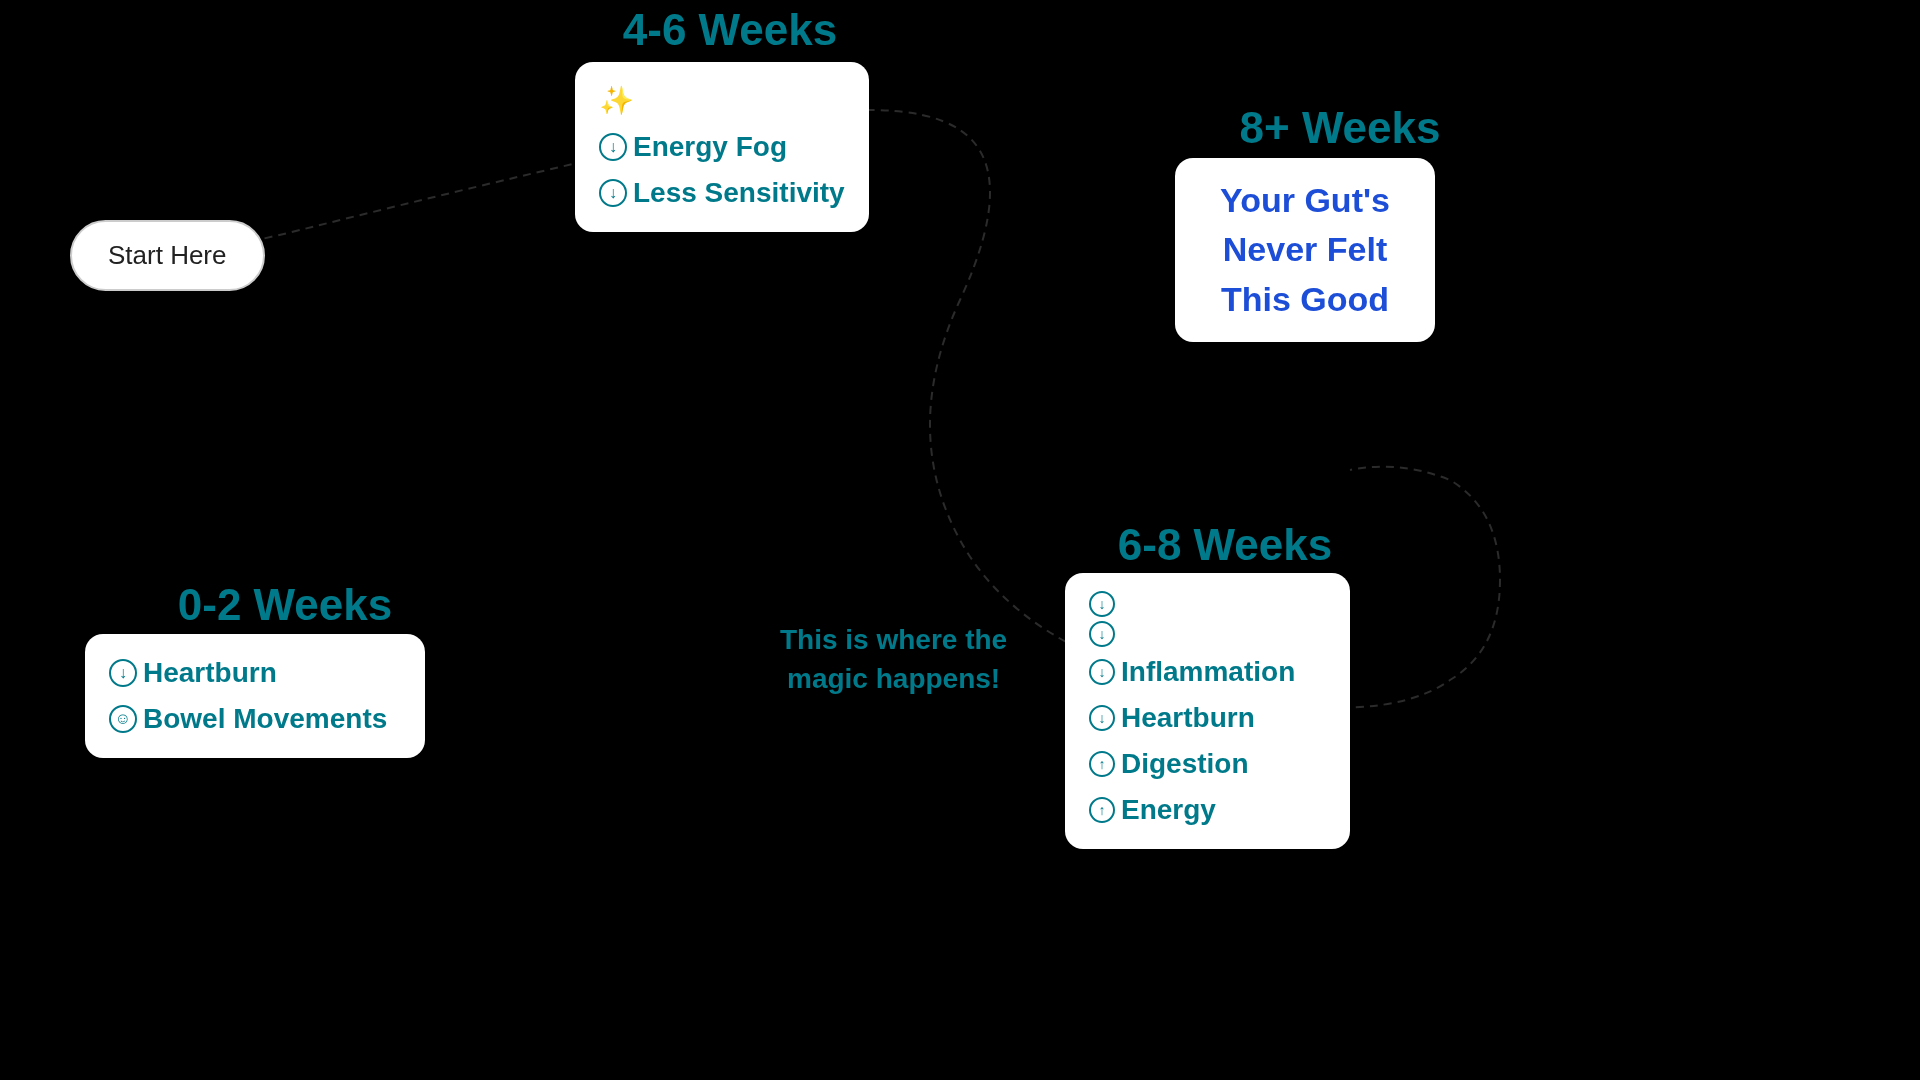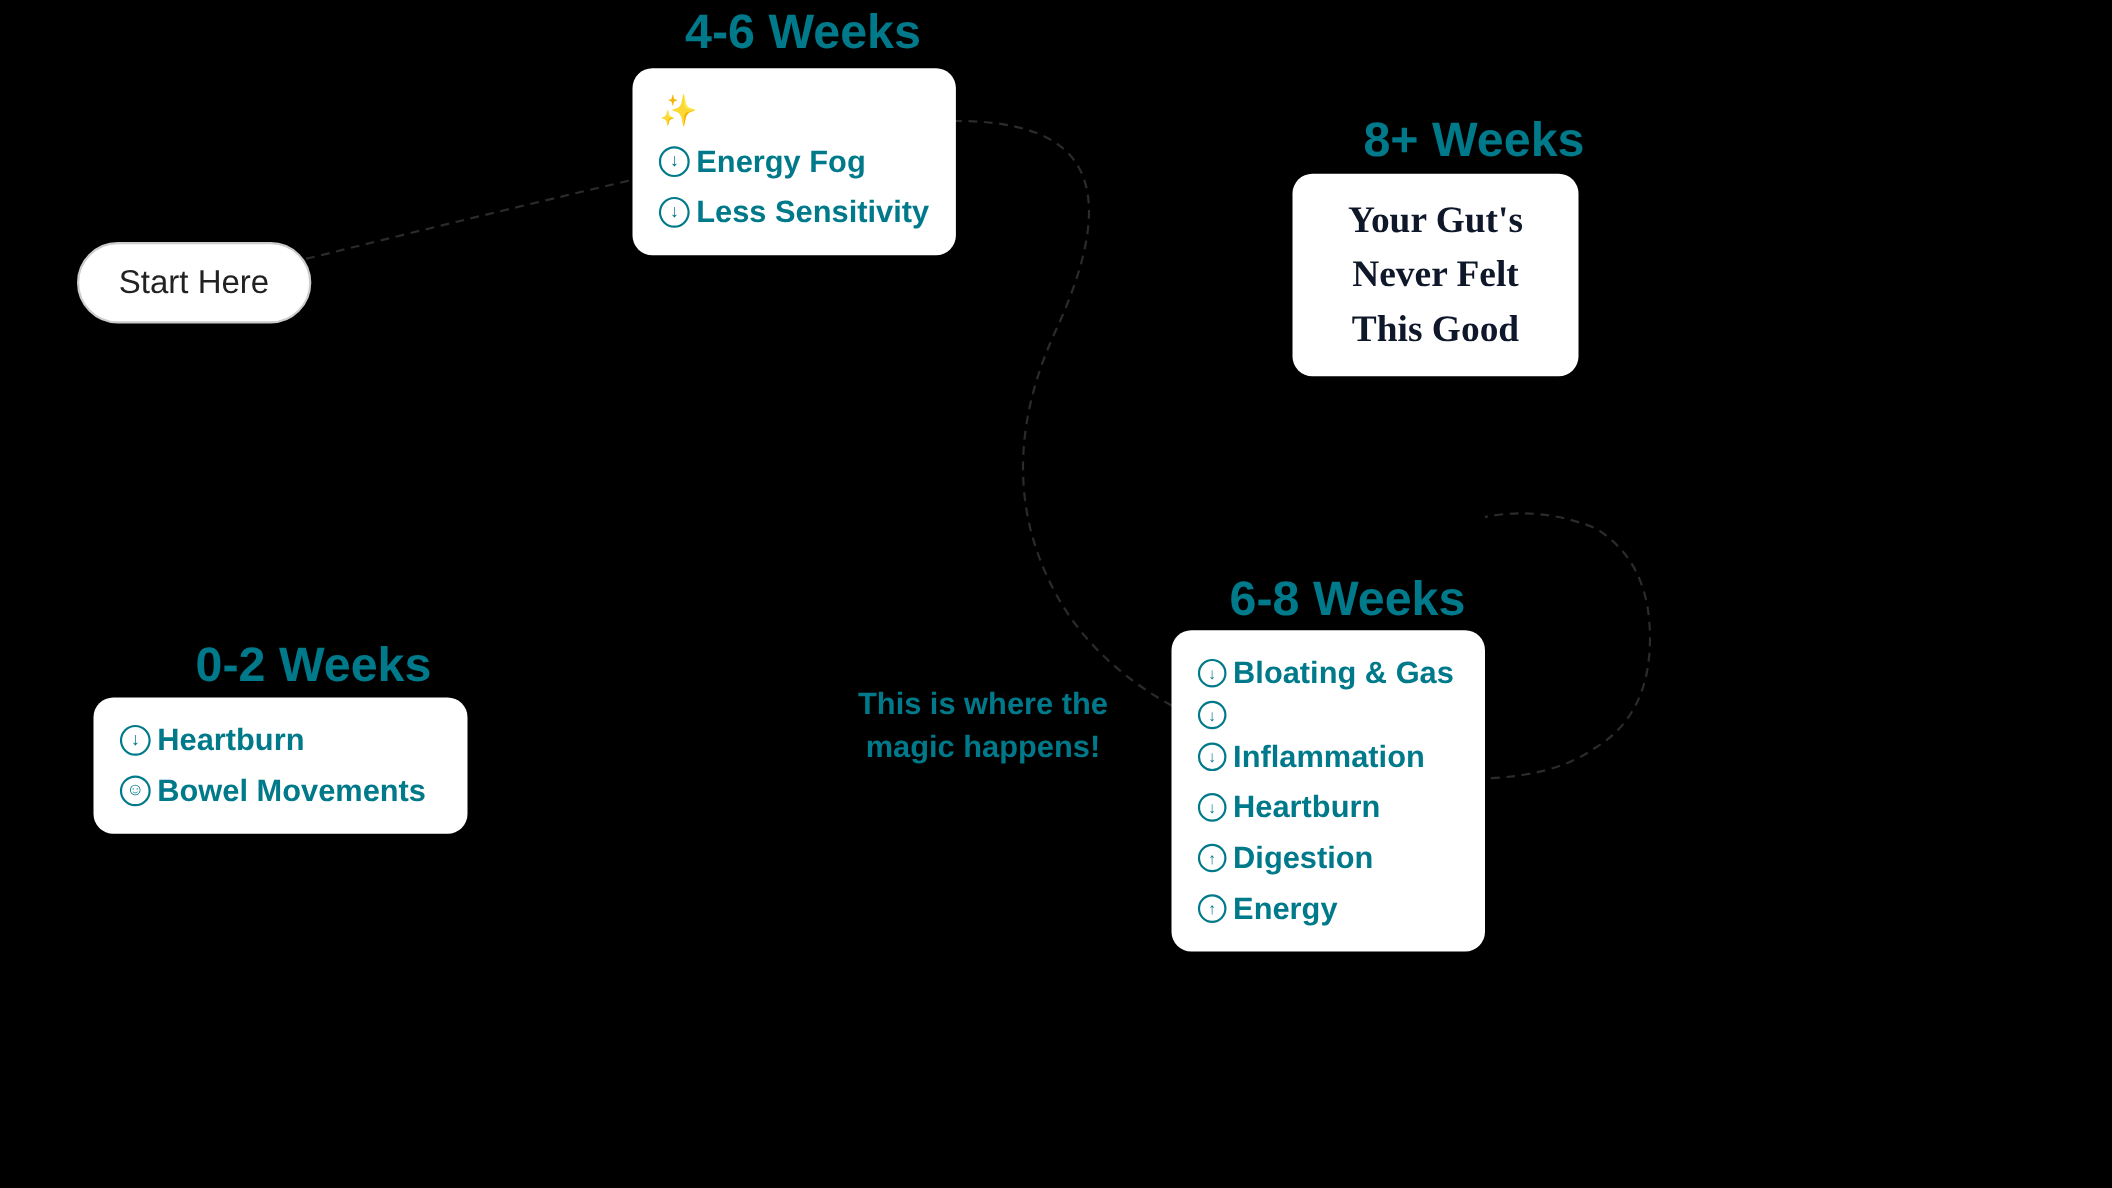--- a/index.html
+++ b/index.html
@@ -46,21 +46,21 @@
       text-align: center;
     }
 
     
     .start-here {
       position: absolute;
       background: #fff;
       border: 2.5px solid #ccc;
       border-radius: 40px;
       padding: 18px 36px;
-      font-size: 30px;
+      font-size: 26px;
       font-weight: 500;
       color: #222;
       top: 220px;
       left: 70px;
       cursor: pointer;
     }
 
     
     .magic-text {
       position: absolute;
@@ -122,21 +122,21 @@
     <div class="item">
       <span style="display:inline-flex;align-items:center;justify-content:center;width:28px;height:28px;border:2.5px solid #007a8a;border-radius:50%;font-size:16px;color:#007a8a;">↓</span>
       <span>Less Sensitivity</span>
     </div>
   </div>
 </div>
 
 <div class="section-label" style="top: 103px; left: 1180px; width: 320px;">8+ Weeks</div>
 
 <div class="card" style="top: 158px; left: 1175px; width: 260px; text-align: center;">
-  <div style="color:#0f172a; font-size:34px; font-weight:600; line-height:1.45;font-family:Liberation Serif, serif;">
+  <div style="color:#1d4ed8; font-size:34px; font-weight:600; line-height:1.45;">
     <div>Your Gut's</div>
     <div>Never Felt</div>
     <div>This Good</div>
   </div>
 </div>
 
 <button class="start-here">Start Here</button>
 
 <div class="section-label" style="top: 580px; left: 115px; width: 340px;">0-2 Weeks</div>
 
@@ -157,21 +157,20 @@
   <div>This is where the</div>
   <div>magic happens!</div>
 </div>
 
 <div class="section-label" style="top: 520px; left: 1065px; width: 320px;">6-8 Weeks</div>
 
 <div class="card" style="top: 573px; left: 1065px; min-width: 285px;">
   <div class="card-text">
     <div class="item">
       <span style="display:inline-flex;align-items:center;justify-content:center;width:26px;height:26px;border:2.5px solid #007a8a;border-radius:50%;font-size:14px;color:#007a8a;">↓</span>
-      <span>Bloating &amp; Gas</span>
     </div>
     <div class="item">
       <span style="display:inline-flex;align-items:center;justify-content:center;width:26px;height:26px;border:2.5px solid #007a8a;border-radius:50%;font-size:14px;color:#007a8a;">↓</span>
     </div>
     <div class="item">
       <span style="display:inline-flex;align-items:center;justify-content:center;width:26px;height:26px;border:2.5px solid #007a8a;border-radius:50%;font-size:14px;color:#007a8a;">↓</span>
       <span>Inflammation</span>
     </div>
     <div class="item">
       <span style="display:inline-flex;align-items:center;justify-content:center;width:26px;height:26px;border:2.5px solid #007a8a;border-radius:50%;font-size:14px;color:#007a8a;">↓</span>

